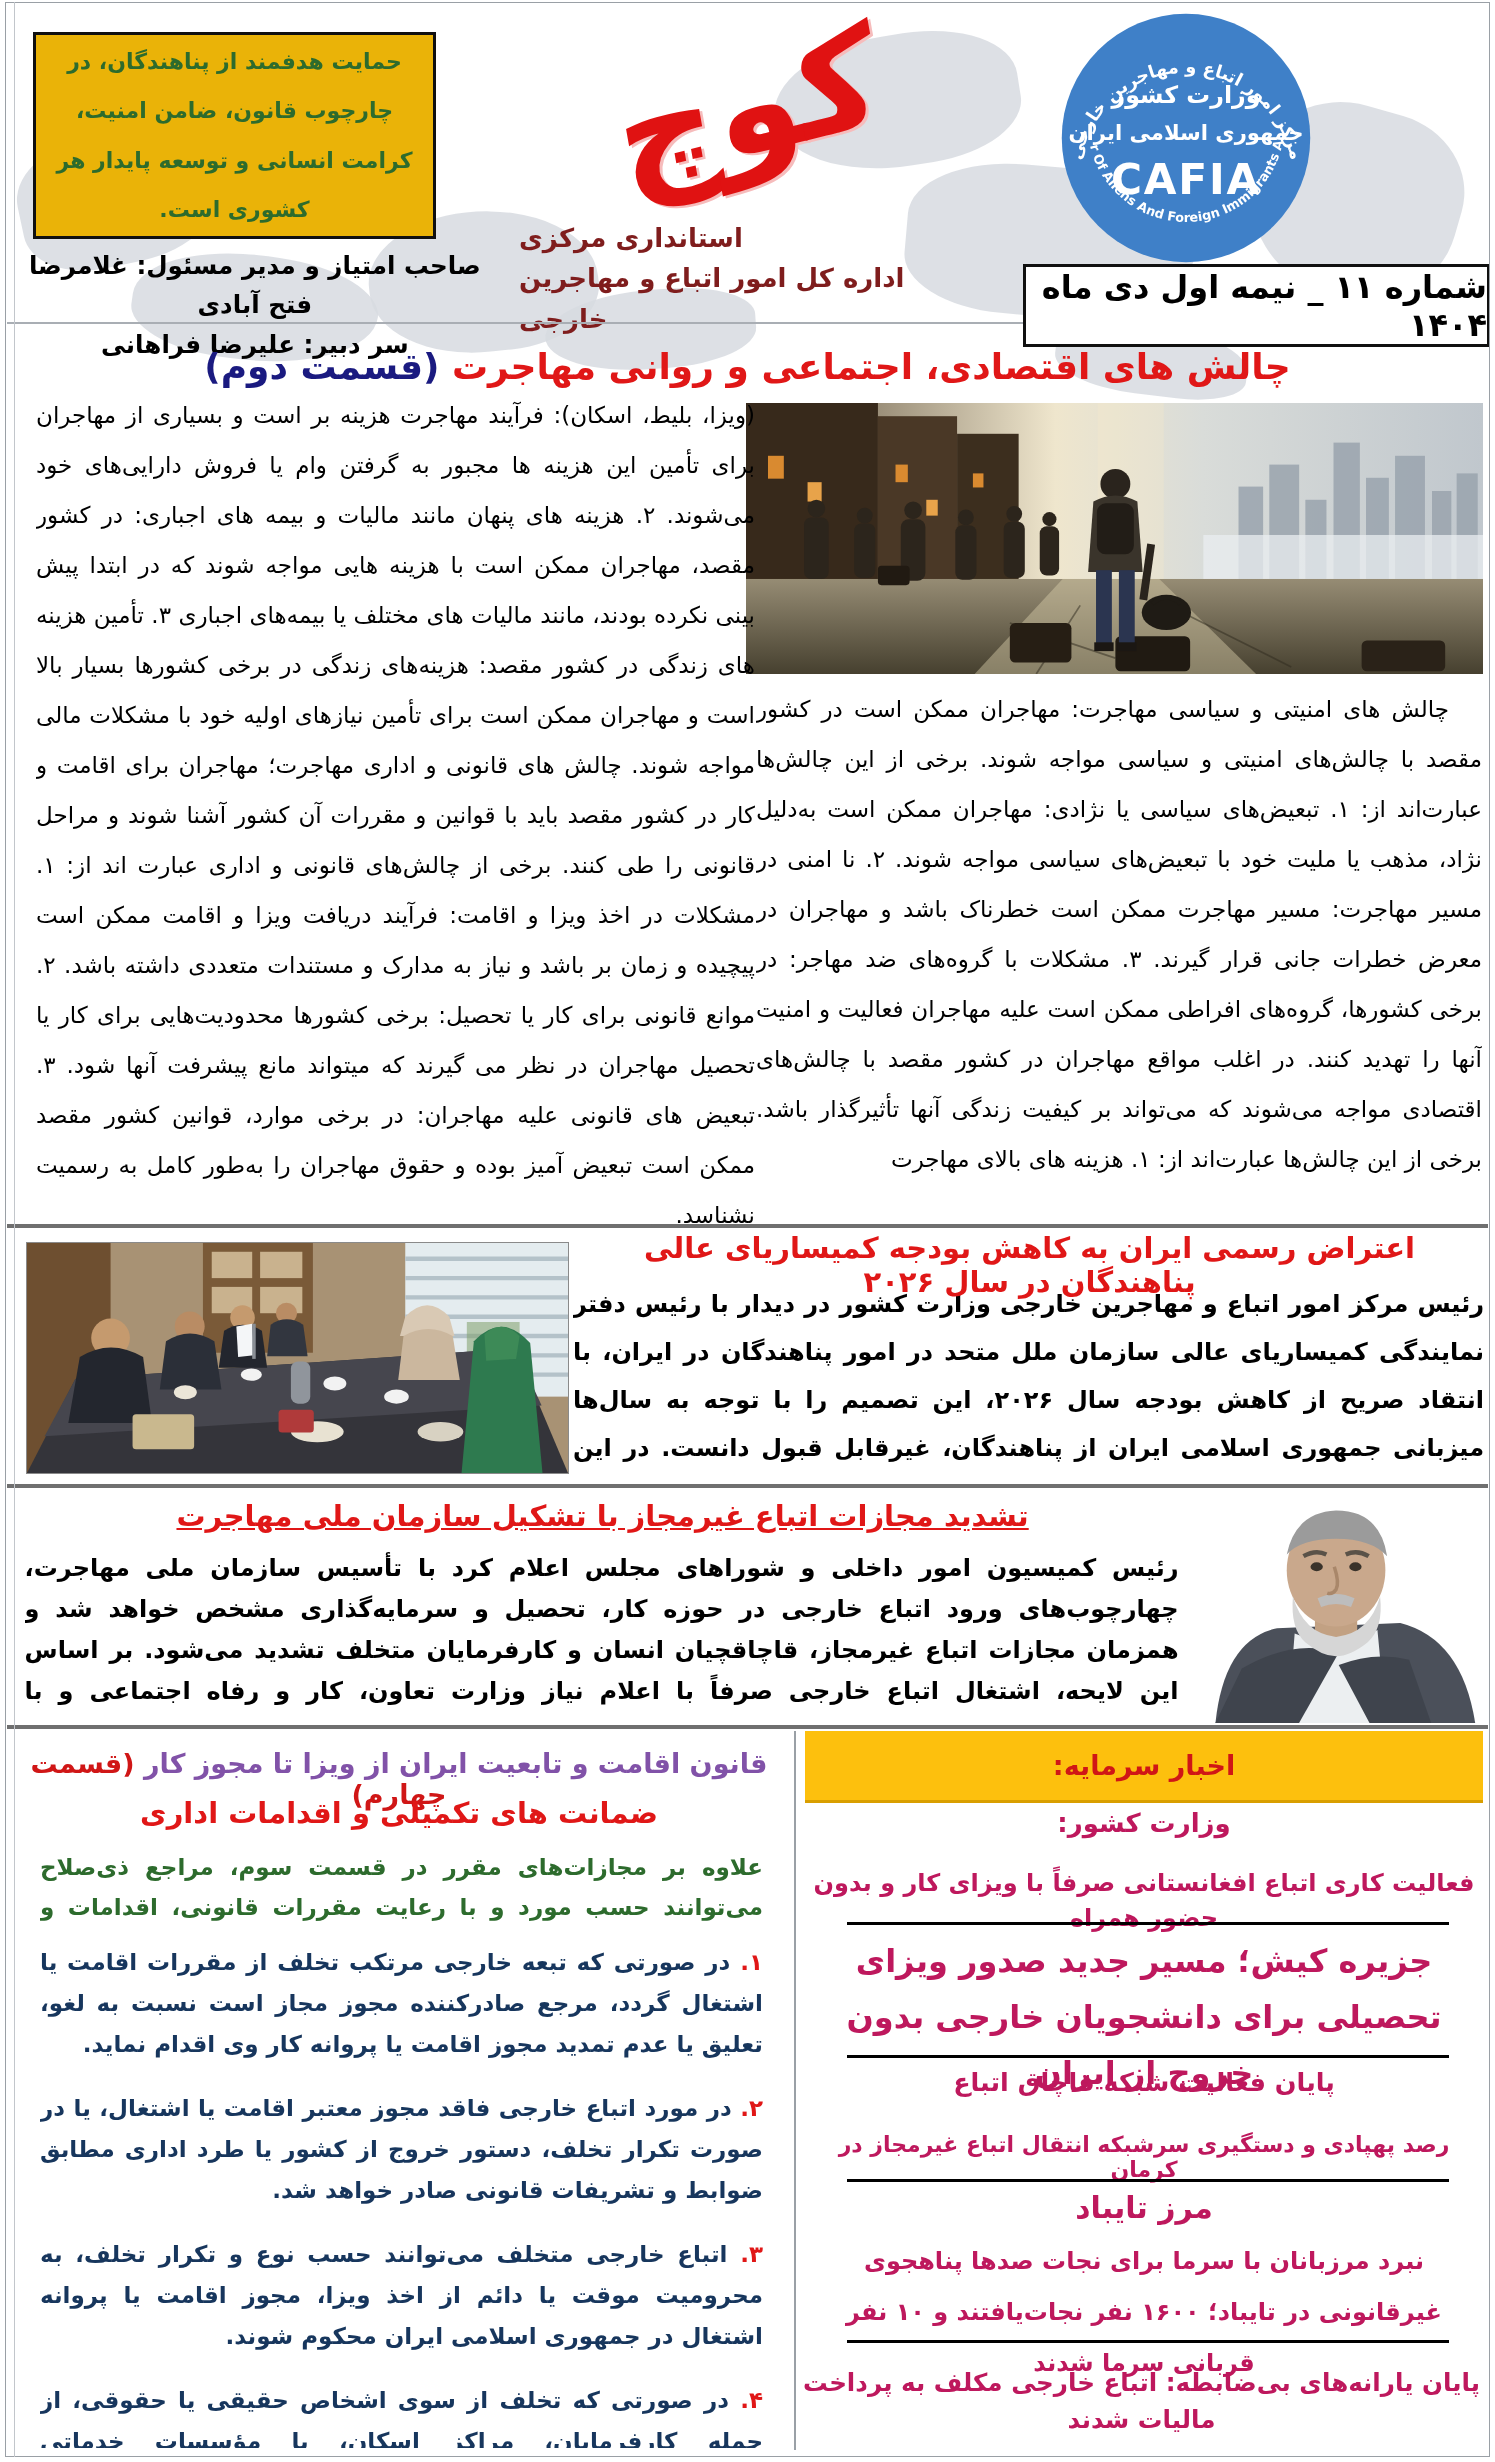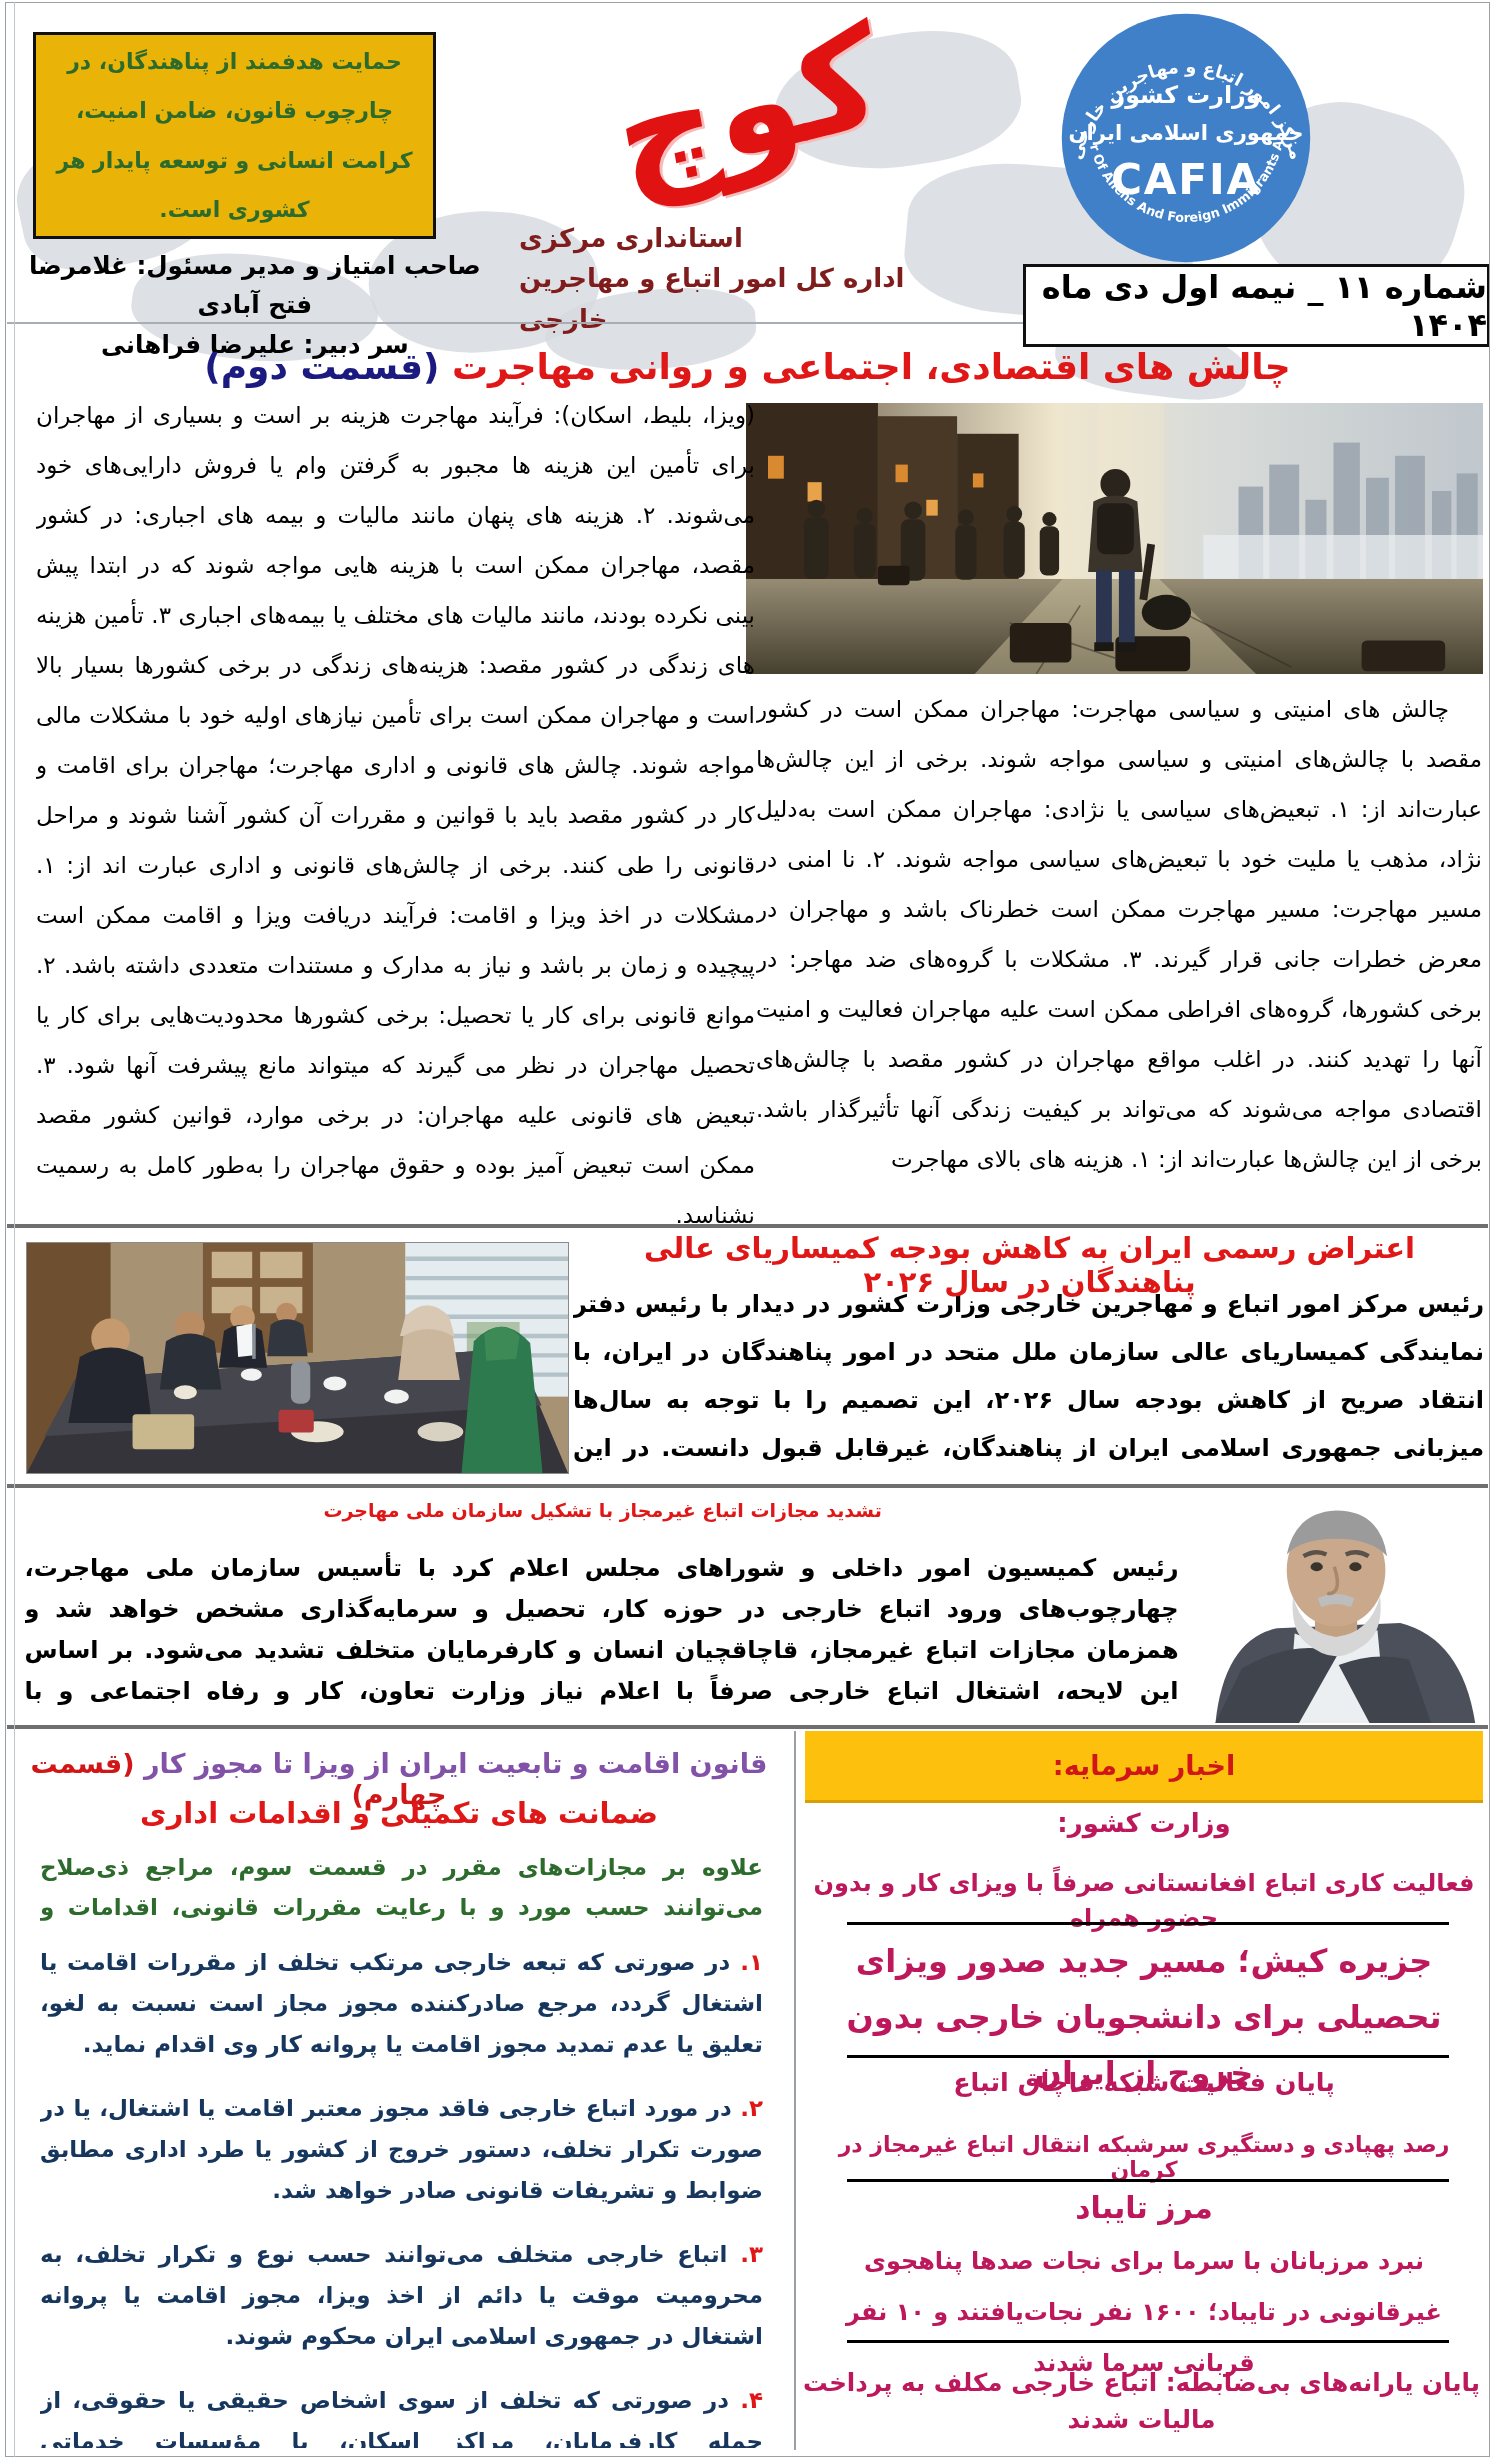--- a/index.html
+++ b/index.html
@@ -37,21 +37,21 @@
   .a1-img{left:746px;top:403px;width:737px;height:271px;z-index:1;}
   .body-serif{font-size:23px;line-height:50px;color:#000;font-weight:500;}
   .a1-left{left:22px;top:390px;width:719px;height:835px;z-index:1;margin-left:14px;}
   .a1-right{left:756px;top:684px;width:726px;height:540px;z-index:1;text-indent:33px;}
   .divider{left:7px;width:1481px;height:4.4px;background:#6f6f6f;z-index:2;}
   
   .a2-photo{left:26px;top:1242px;width:541px;height:230px;z-index:1;border:0.9px solid #8a8a8a;}
   .a2-title{left:572px;top:1231px;width:915px;z-index:2;color:#e01717;font-weight:bold;font-size:29px;}
   .a2-body{left:573px;top:1280px;width:911px;height:201px;font-weight:bold;font-size:24px;line-height:48px;color:#000;z-index:1;}
   
-  .a3-title{left:17.6px;top:1499px;width:1170px;z-index:2;color:#e01717;font-weight:bold;font-size:19px;}
+  .a3-title{left:17.6px;top:1499px;width:1170px;z-index:2;color:#e01717;font-weight:bold;font-size:29px;text-decoration:underline;}
   .a3-photo{left:1189px;top:1493px;width:295px;height:230px;z-index:1;}
   .a3-body{left:24.6px;top:1548px;width:1154px;height:174px;font-weight:bold;font-size:24px;line-height:41px;color:#000;z-index:1;}
   
   .vdiv{left:794px;top:1731px;width:1.8px;height:719px;background:#9aa0a6;z-index:2;}
   .law-title{left:26px;top:1748px;width:746px;z-index:2;font-weight:bold;font-size:27px;}
   .law-title .main{color:#8152a8;}
   .law-title .part{color:#d01616;}
   .law-subtitle{left:26px;top:1796px;width:746px;z-index:2;color:#e01717;font-weight:bold;font-size:29px;}
   .law-intro{left:40px;top:1847px;width:723px;height:86px;color:#2d6b2d;font-weight:bold;font-size:23px;line-height:40px;z-index:1;}
   .law-items{left:40px;top:1942px;width:723px;height:506px;z-index:1;}

